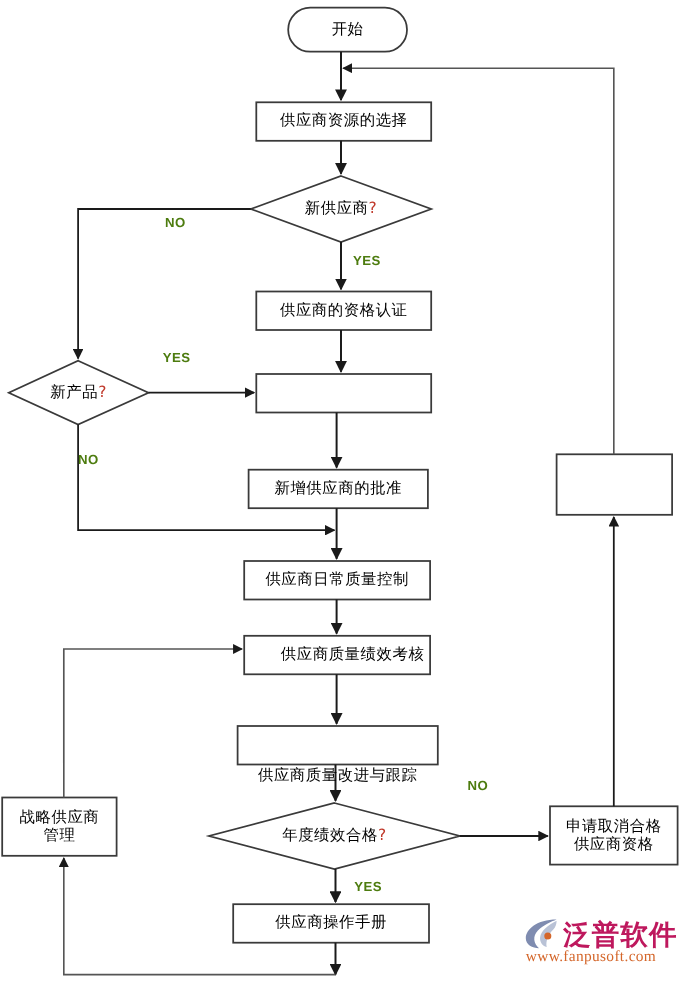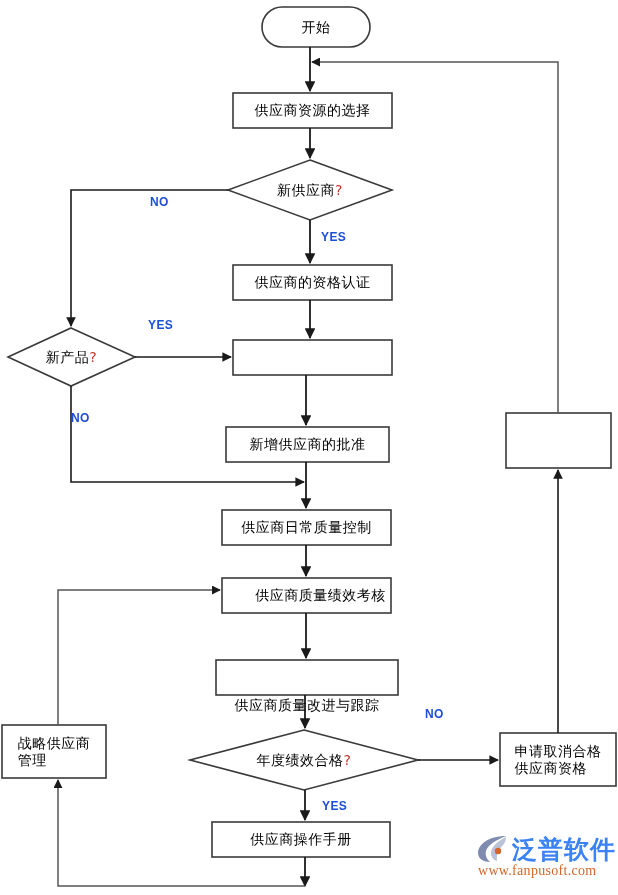--- a/index.html
+++ b/index.html
@@ -22,30 +22,31 @@
     left: 0;
     top: 0;
     width: 618px;
     height: 895px;
   }
   .node-label {
     position: absolute;
     display: flex;
     align-items: center;
     justify-content: center;
+    text-align: center;
     color: #000000;
     font-size: 14px;
     line-height: 17px;
     letter-spacing: 0.5px;
     pointer-events: none;
     white-space: pre-line;
   }
   .edge-label {
     position: absolute;
-    color: #1d4ed8;
+    color: #4d7c0f;
     font-size: 12px;
     font-weight: bold;
     letter-spacing: 0.4px;
     font-family: "Liberation Sans", "DejaVu Sans", sans-serif;
   }
   .q-mark {
     color: #c0392b;
   }
   #watermark {
     position: absolute;
@@ -54,21 +55,21 @@
     width: 140px;
     height: 56px;
     pointer-events: none;
   }
   .wm-cn {
     position: absolute;
     left: 36px;
     top: 0px;
     font-size: 25px;
     font-weight: bold;
-    color: #3b82f6;
+    color: #be185d;
     letter-spacing: 1px;
     font-family: "DejaVu Sans", sans-serif;
   }
   .wm-url {
     position: absolute;
     left: 2px;
     top: 30px;
     font-size: 14px;
     color: #d4662a;
     font-family: "Liberation Serif", "DejaVu Serif", serif;

